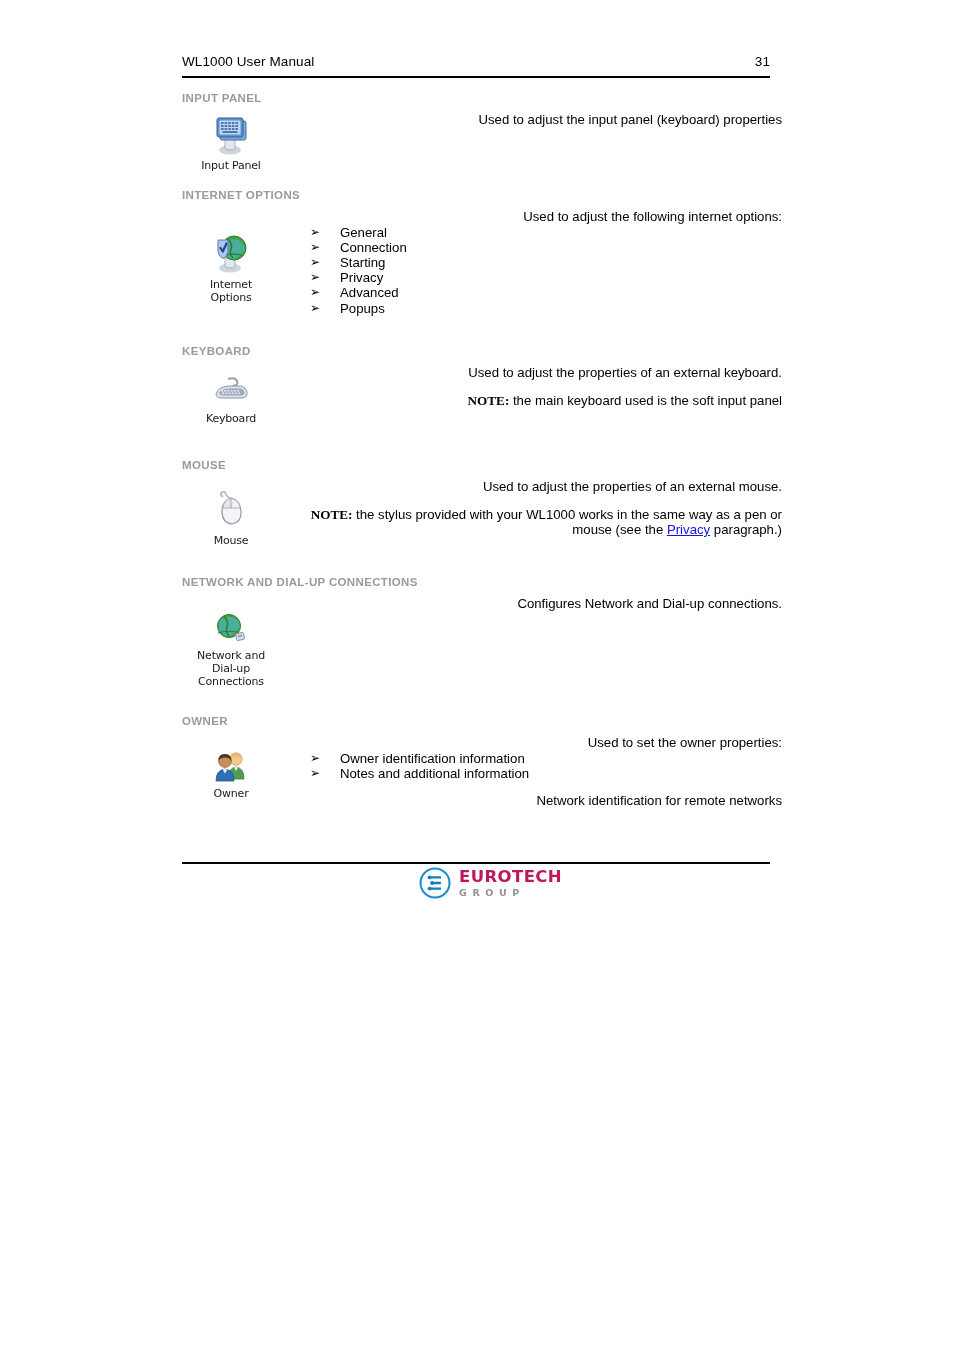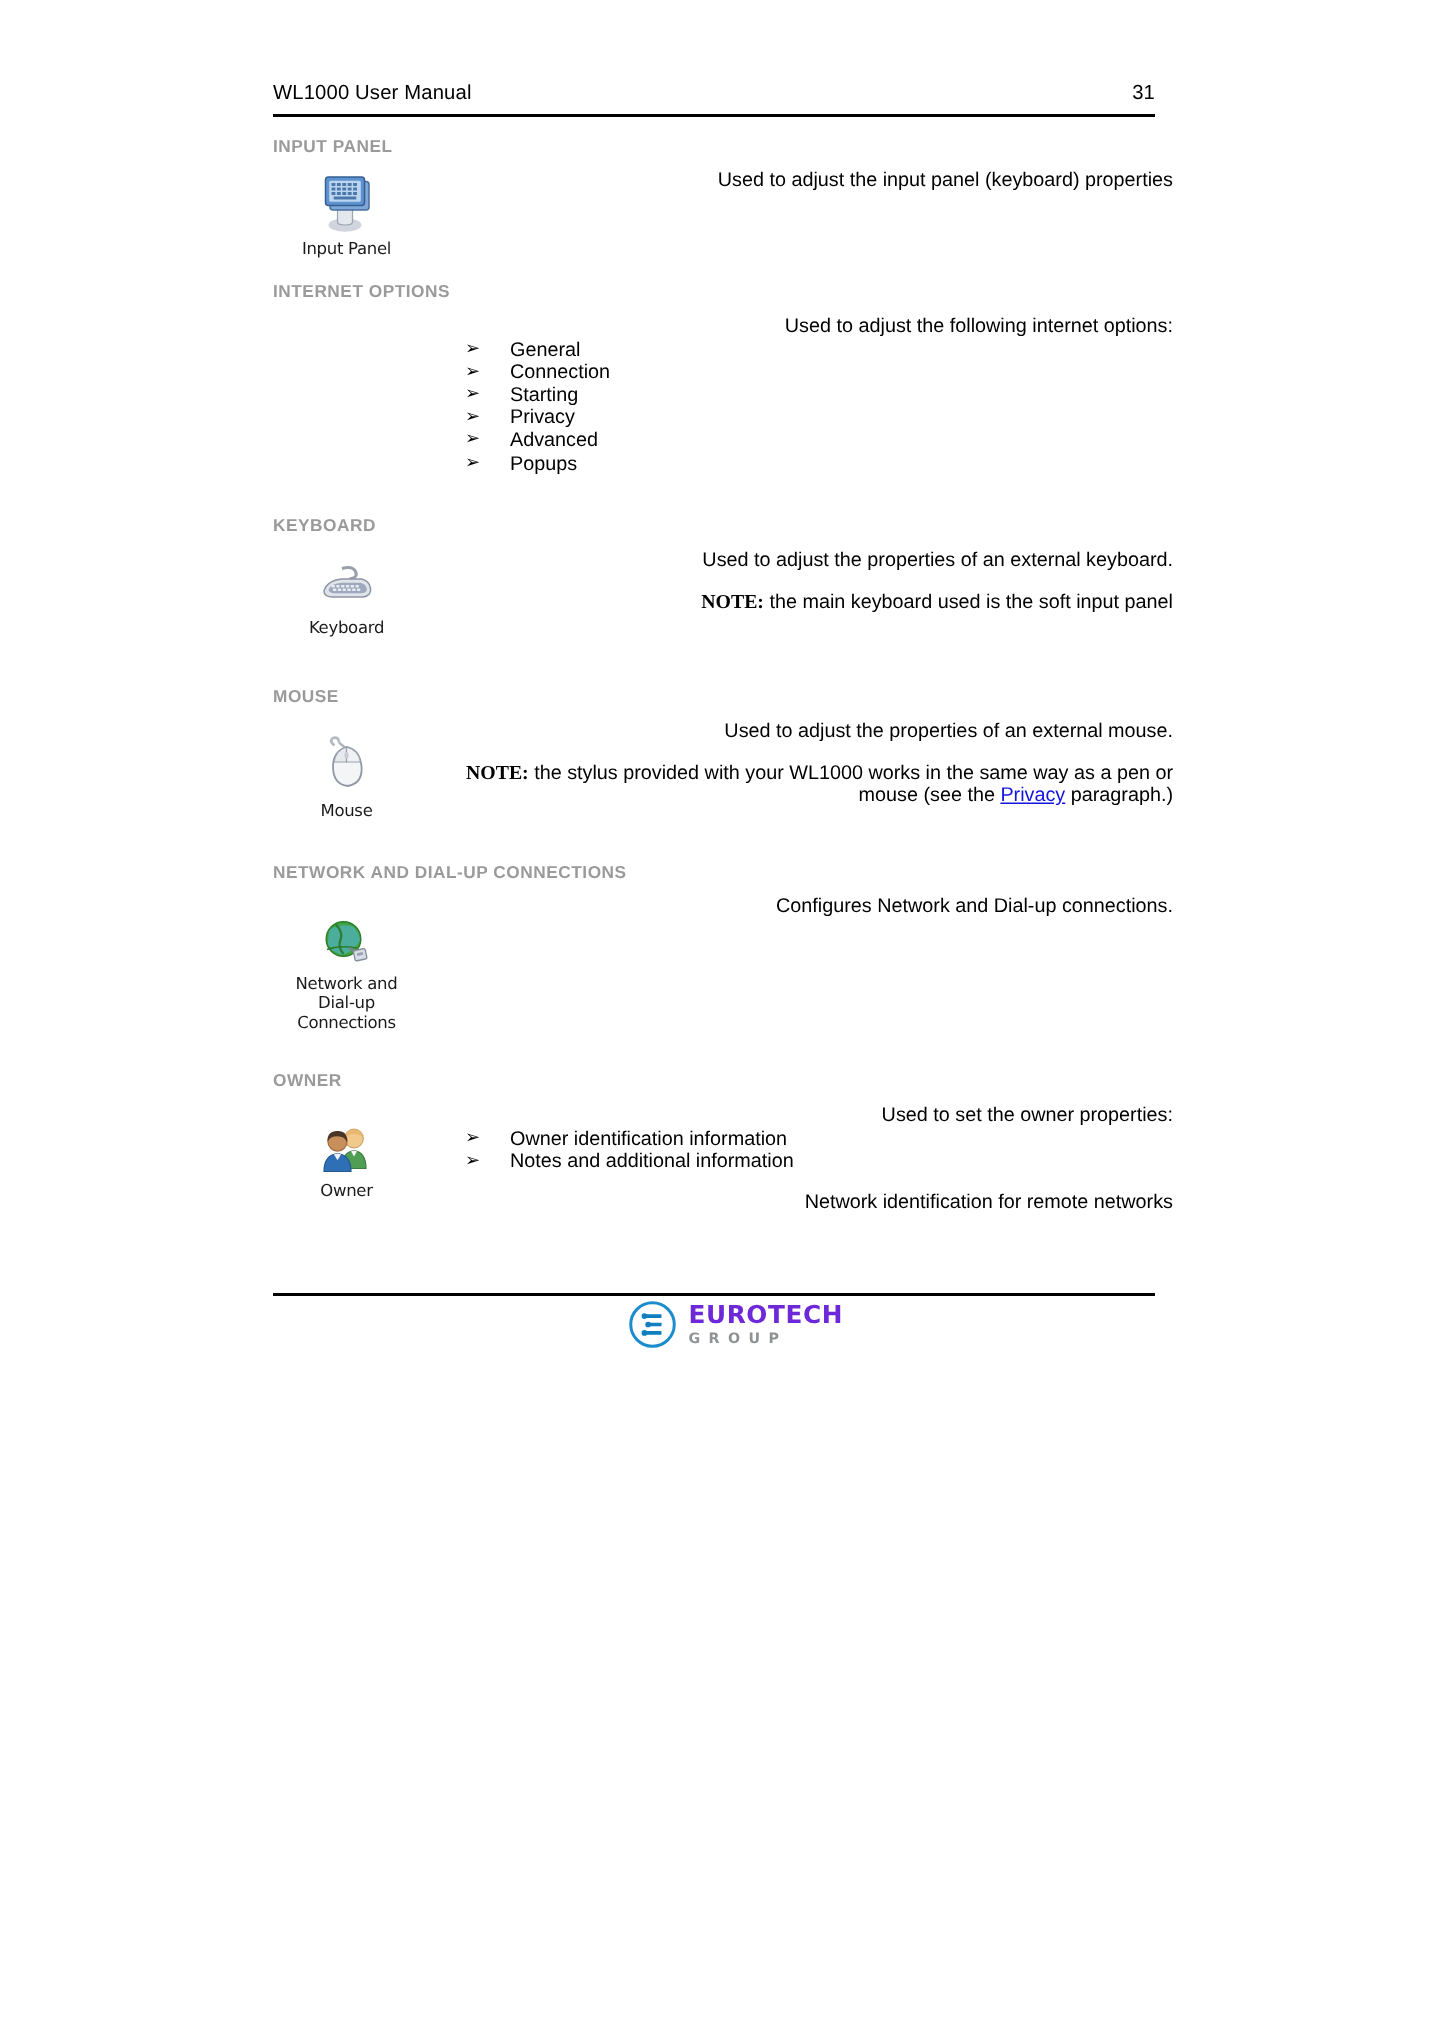--- a/index.html
+++ b/index.html
@@ -147,21 +147,21 @@
     flex: 0 0 34px;
   }
   .logo-text {
     margin-left: 7px;
     line-height: 1;
   }
   .logo-name {
     font-family: "DejaVu Sans", sans-serif;
     font-weight: bold;
     font-size: 16.5px;
-    color: #6d28d9;
+    color: #be185d;
     letter-spacing: 0.4px;
   }
   .logo-sub {
     font-family: "DejaVu Sans", sans-serif;
     font-weight: bold;
     font-size: 9.5px;
     color: #8f9194;
     letter-spacing: 5.6px;
     margin-top: 3px;
   }
@@ -212,20 +212,40 @@
       </div>
       <div class="text-block">
         <p>Used to adjust the input panel (keyboard) properties</p>
       </div>
     </div>
   </div>
 
   <div class="section" style="top:189px;">
     <div class="section-title">INTERNET OPTIONS</div>
     <div class="section-body">
+      <div class="icon-block" style="top:22px;">
+        <div class="icon-art">
+          <svg viewBox="0 0 46 44" width="46" height="44">
+            <ellipse cx="22" cy="37" rx="11" ry="4.5" fill="#cfd4dd"></ellipse>
+            <path d="M17 27 L17 35 Q17 37 22 37 Q27 37 27 35 L27 27 Z" fill="#e3e7ee" stroke="#9aa3b0" stroke-width="0.8"></path>
+            <circle cx="26" cy="17" r="12" fill="#3fa33f"></circle>
+            <path d="M26 5 a12 12 0 0 1 0 24 a12 12 0 0 1 0 -24" fill="#4fb8e8" opacity="0.0"></path>
+            <path d="M15.5 11 Q22 7 31 9 Q36 13 37 19 Q33 25 26 28 Q18 27 15 21 Z" fill="#55b7e8" opacity="0.55"></path>
+            <path d="M20 8 Q25 13 23 18 Q21 23 25 27" stroke="#2d7d2d" stroke-width="1.6" fill="none"></path>
+            <path d="M14 25 Q22 22 34 24" stroke="#2d7d2d" stroke-width="1.2" fill="none"></path>
+            <circle cx="26" cy="17" r="12" fill="none" stroke="#2b7f2b" stroke-width="1"></circle>
+            <path d="M10 9 L20 9 L20 19 Q20 25 15 27.5 Q10 25 10 19 Z" fill="#a9c8ec" stroke="#5b7fae" stroke-width="1"></path>
+            <path d="M12.5 17 L14.8 20.5 L18.5 12.5" stroke="#2f3e8f" stroke-width="2.2" fill="none" stroke-linecap="round" stroke-linejoin="round"></path>
+          </svg>
+        </div>
+        <div class="icon-caption">
+          <div>Internet</div>
+          <div>Options</div>
+        </div>
+      </div>
       <div class="text-block">
         <p>Used to adjust the following internet options:</p>
         <ul class="bullet-list">
           <li><span class="arrow">➢</span><span>General</span></li>
           <li><span class="arrow">➢</span><span>Connection</span></li>
           <li><span class="arrow">➢</span><span>Starting</span></li>
           <li><span class="arrow">➢</span><span>Privacy</span></li>
           <li><span class="arrow">➢</span><span>Advanced</span></li>
           <li><span class="arrow">➢</span><span>Popups</span></li>
         </ul>

